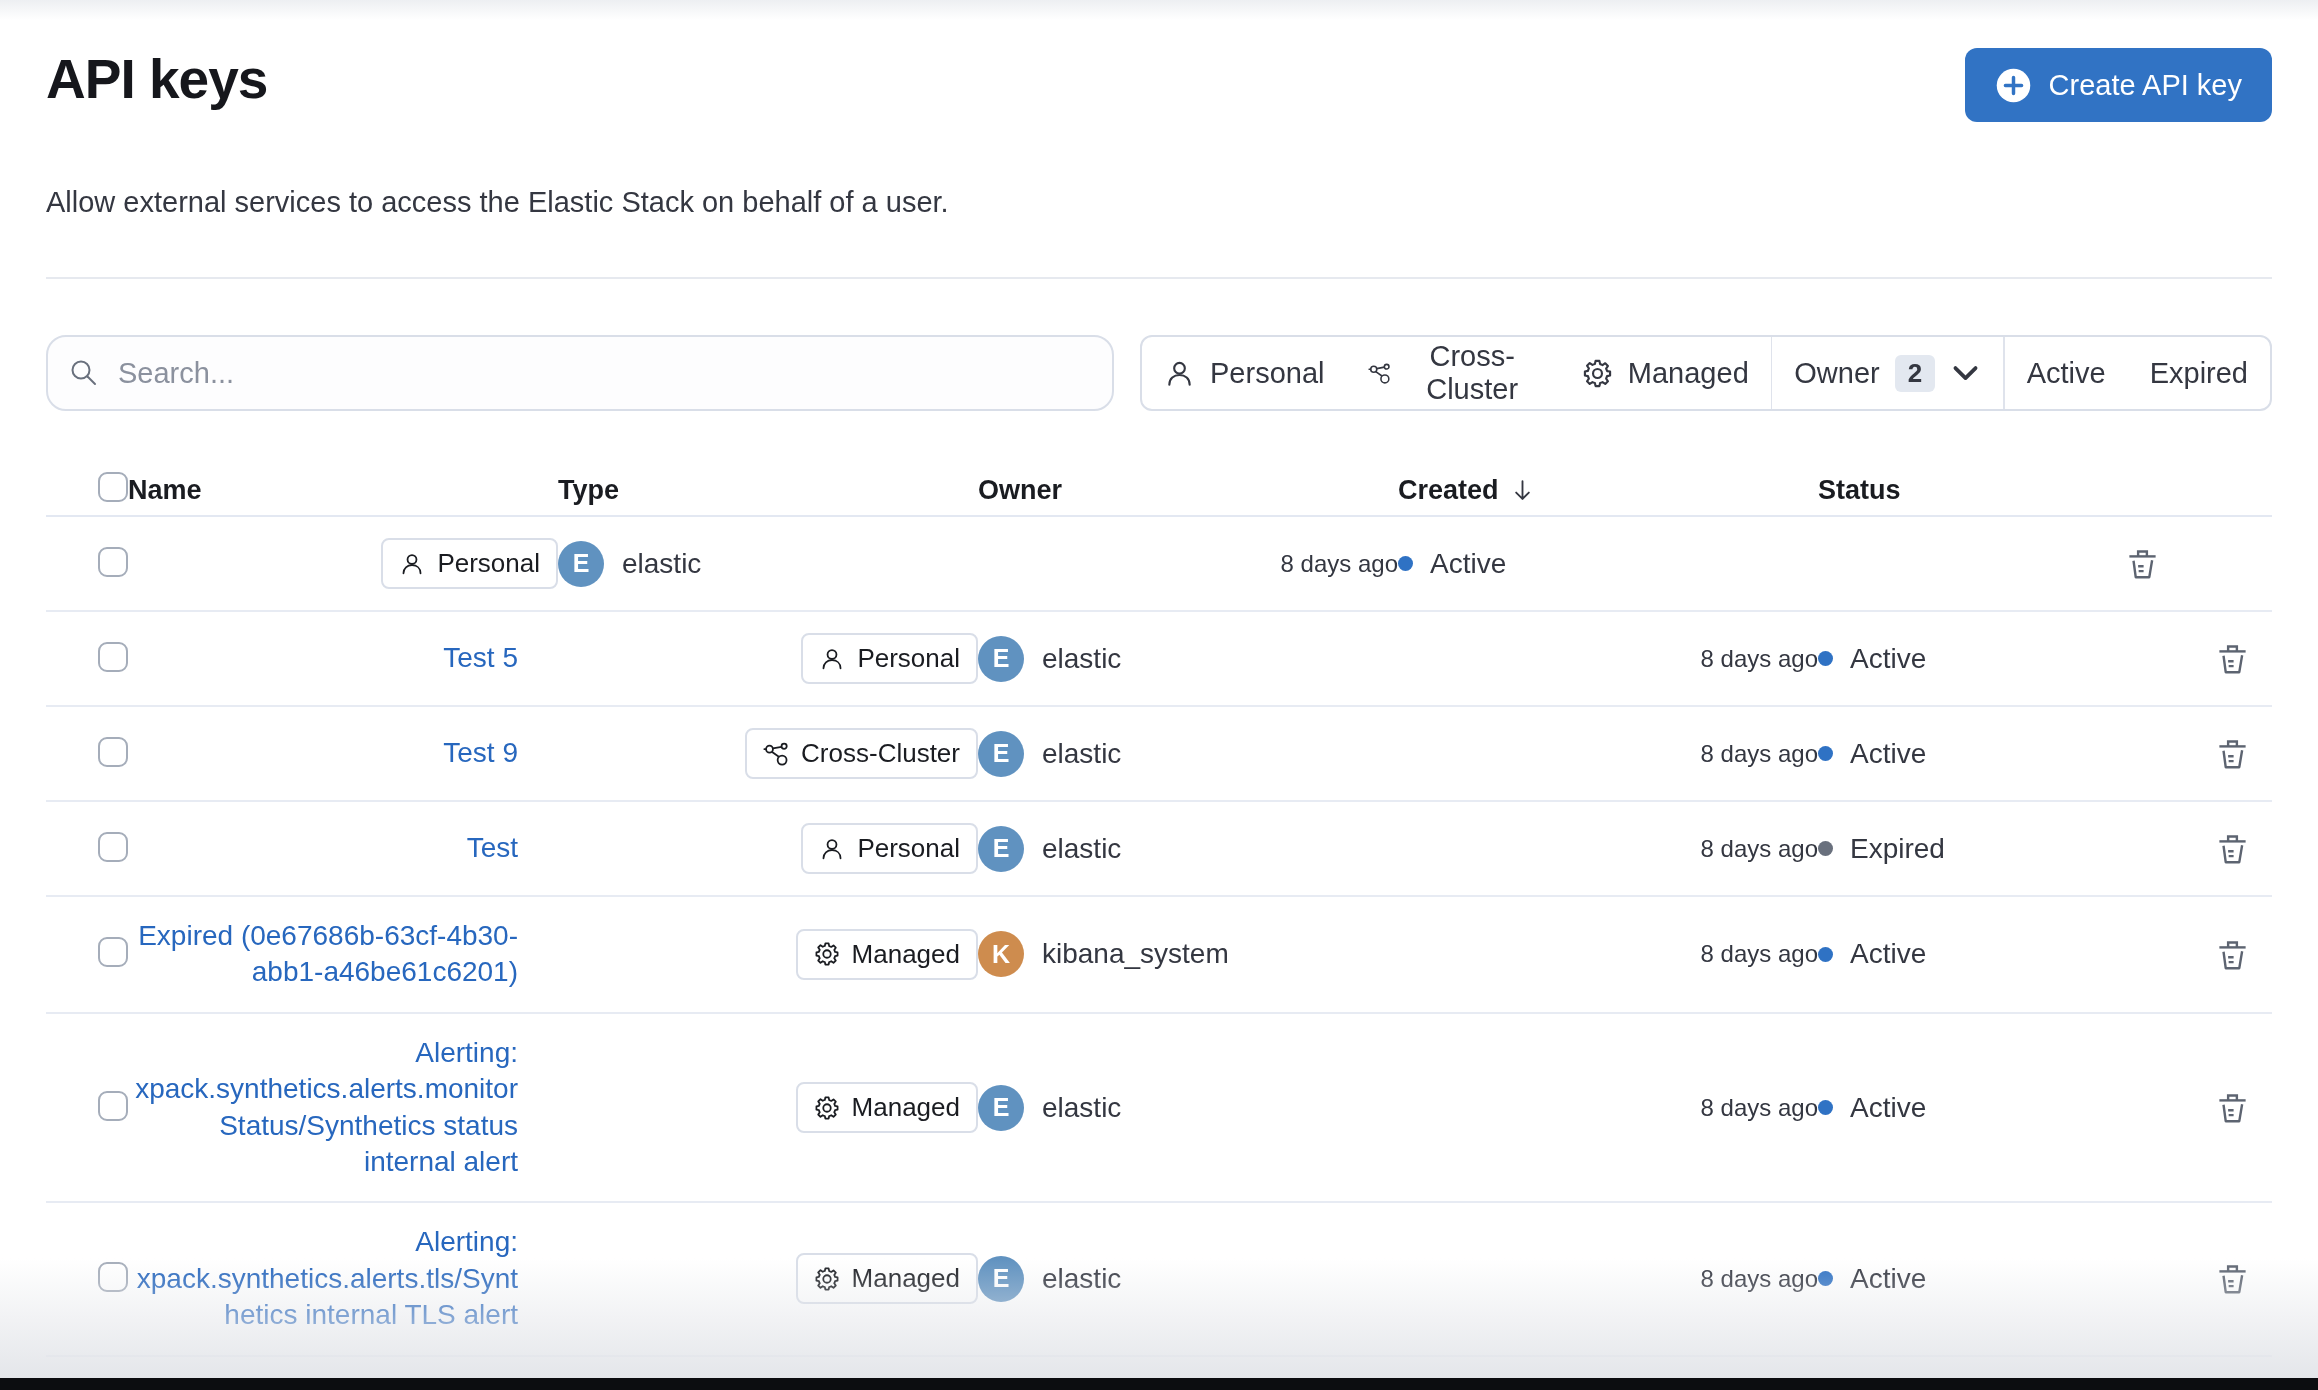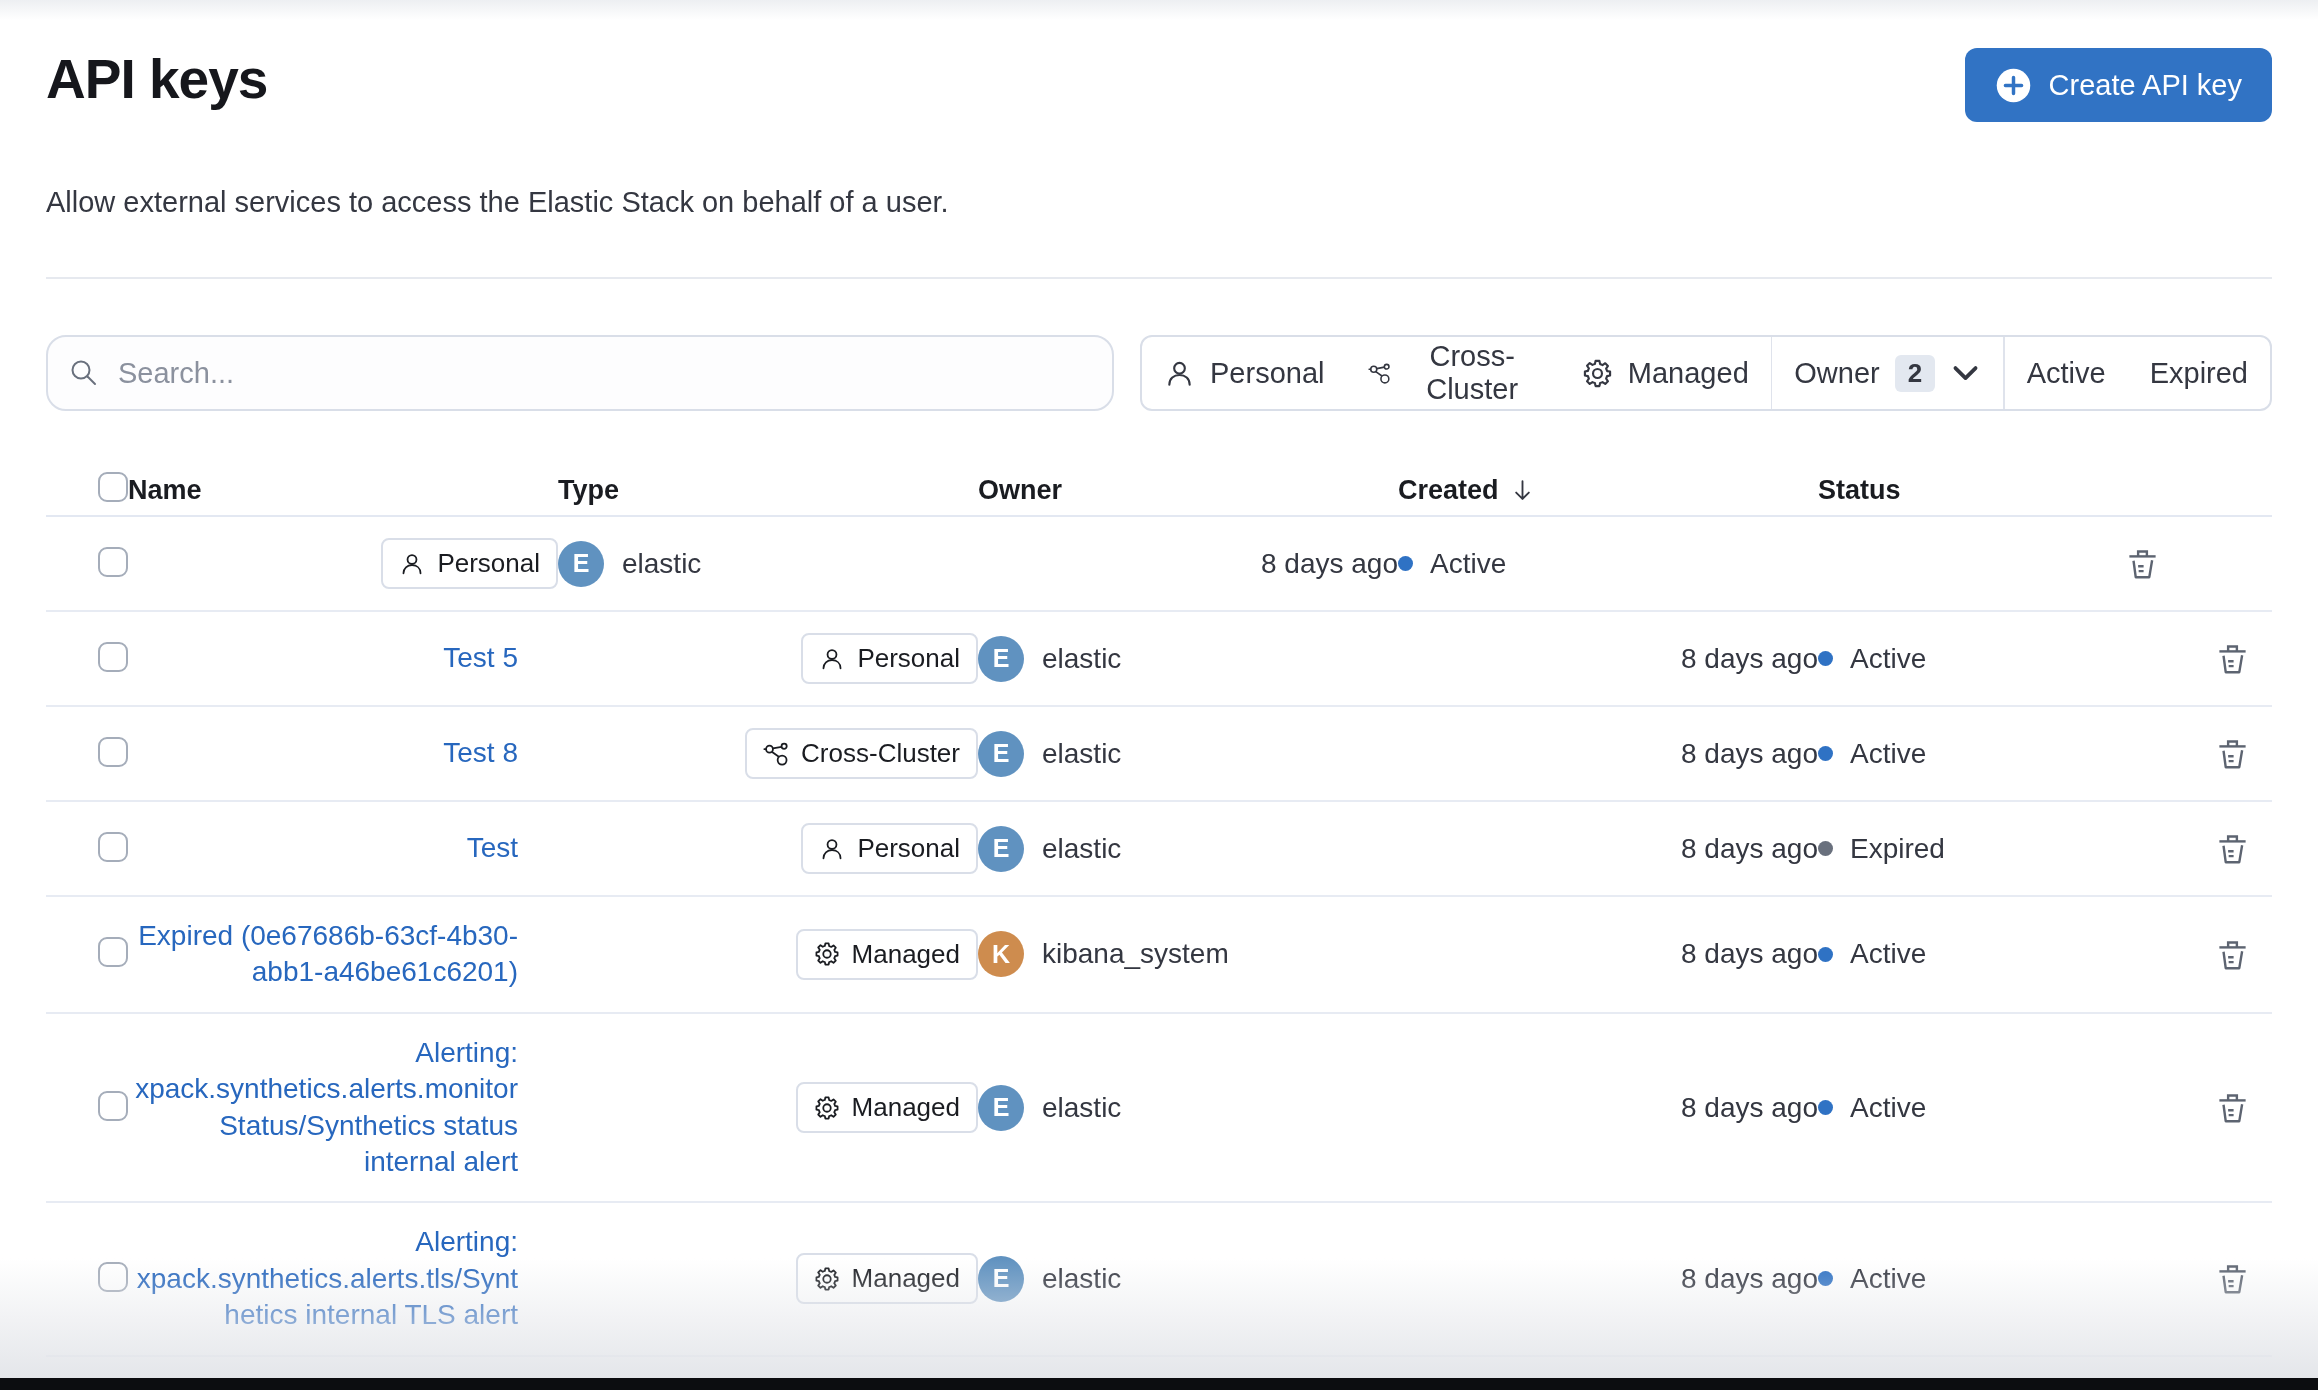--- a/index.html
+++ b/index.html
@@ -79,21 +79,21 @@
     font-size:26px; font-weight:500; color:#1a1c21; background:#fff; }
   .type-badge svg { width:26px; height:26px; color:#1a1c21; }
 
   .td-owner { display:flex; align-items:center; gap:18px; font-size:28px; }
   .avatar { width:46px; height:46px; border-radius:50%; color:#fff; flex:0 0 auto;
     display:inline-flex; align-items:center; justify-content:center;
     font-size:25px; font-weight:700; }
   .av-blue { background:#6092c0; }
   .av-orange { background:#ce8c4e; }
 
-  .td-created { font-size:28px; }
+  .td-created { font-size:24px; }
 
   .td-status { display:flex; align-items:center; gap:17px; font-size:28px; }
   .dot { width:15px; height:15px; border-radius:50%; flex:0 0 auto; }
   .dot-active { background:#2f72c4; }
   .dot-expired { background:#69707d; }
 
   .td-actions { display:flex; justify-content:flex-end; padding-right:16px; }
   .icon-btn { background:none; border:none; padding:6px; cursor:pointer; color:#5d6471; }
   .icon-btn svg { width:35px; height:35px; display:block; }
 
@@ -291,21 +291,21 @@
           <button class="icon-btn">
         <svg>
               <use href="#i-trash"></use>
             </svg>
           </button>
         </div>
     </div>
 
     <div class="tr">
       <div><span class="checkbox"></span></div>
-      <div class="td-name"><a class="name-link">Test 8</a></div>
+      <div class="td-name"><a class="name-link">Test 9</a></div>
       <div><span class="type-badge">
         <svg>
               <use href="#i-cluster"></use>
             </svg>
         <span>Cross-Cluster</span>
           </span></div>
       <div class="td-owner">
         <span class="avatar av-blue">E</span>
         <span>elastic</span>
         </div>

